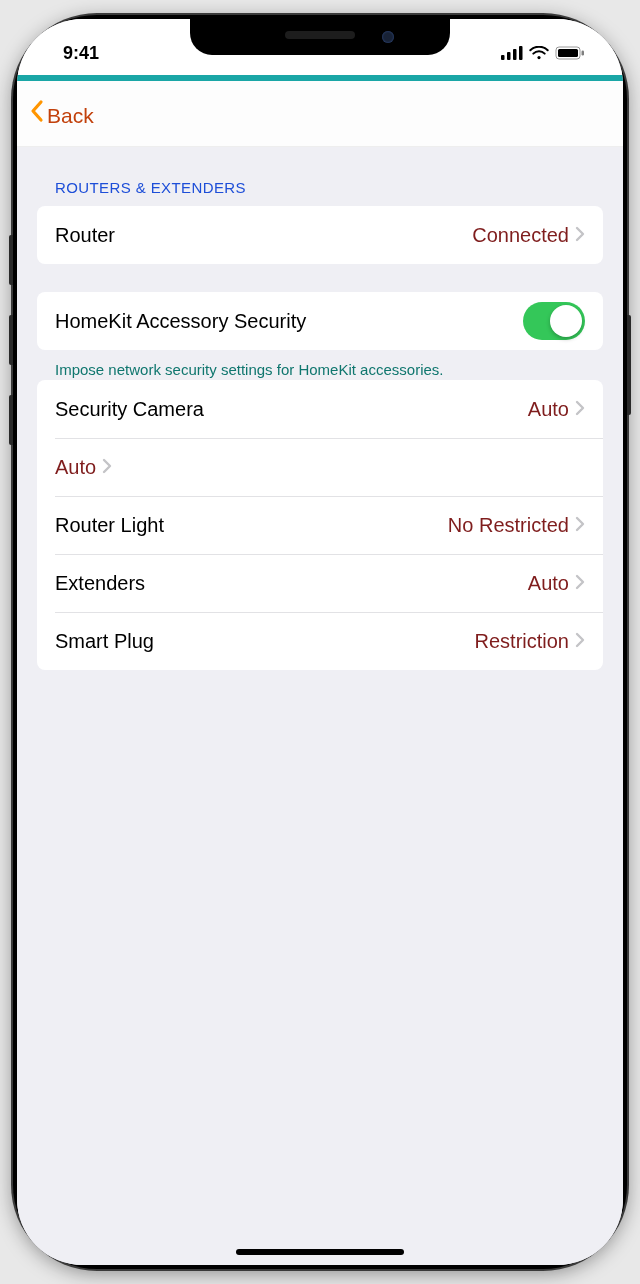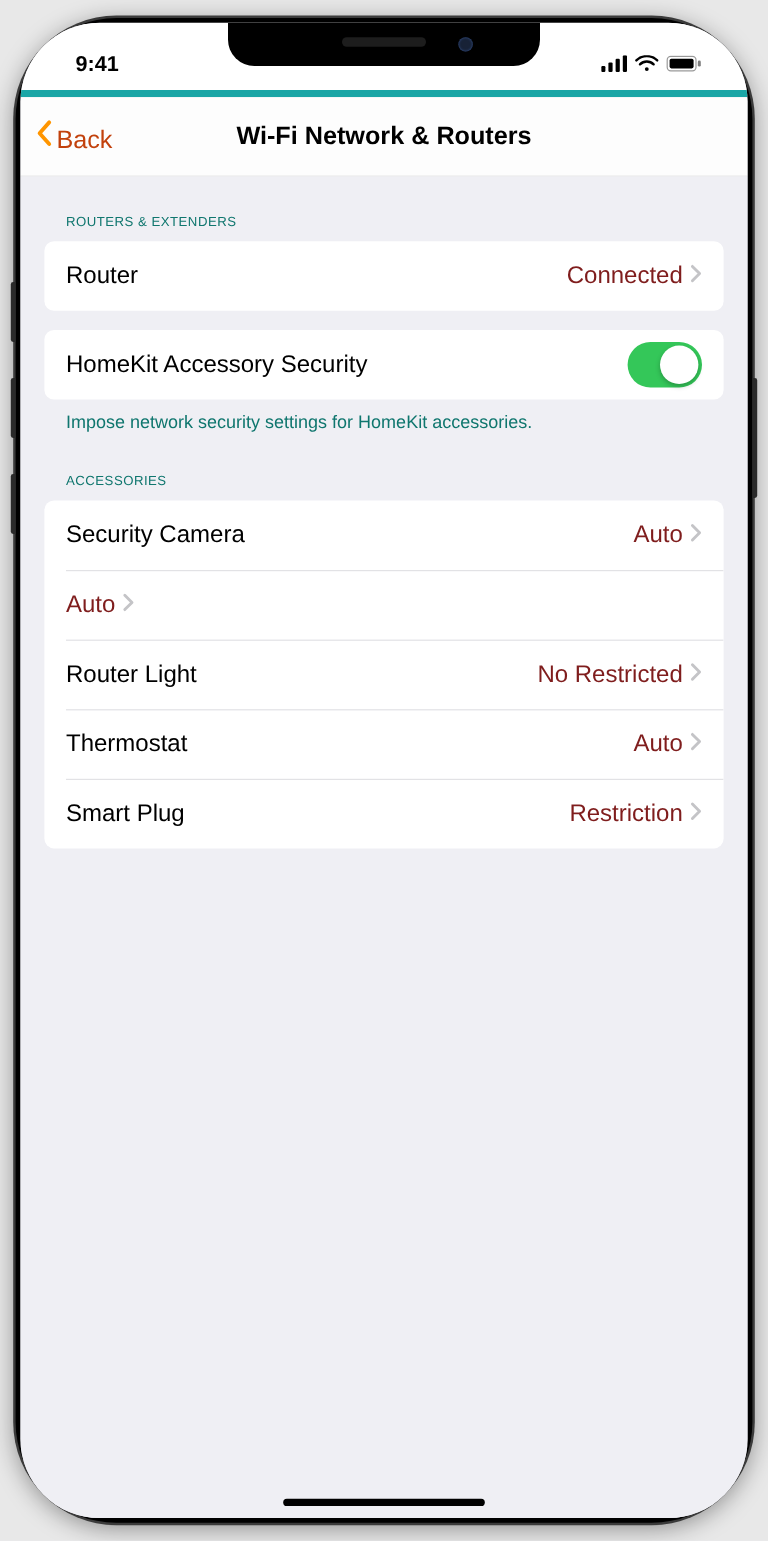--- a/index.html
+++ b/index.html
@@ -131,23 +131,23 @@
     color: #000;
   }
   
   .content {
     flex: 1;
     overflow-y: auto;
     padding: 0 20px;
     background: #efeff4;
   }
   .section-header {
-    font-size: 11px;
+    font-size: 15px;
     letter-spacing: .4px;
-    color: #0f766e;
+    color: #1d4ed8;
     text-transform: uppercase;
     padding: 32px 18px 10px 18px;
   }
   .section-footer {
     font-size: 15px;
     color: #0f766e;
     padding: 10px 18px 0 18px;
     line-height: 1.35;
   }
   .group {
@@ -192,21 +192,21 @@
   
   .home-indicator {
     position: absolute;
     bottom: 10px; left: 50%;
     transform: translateX(-50%);
     width: 168px; height: 6px;
     background: #000;
     border-radius: 3px;
     z-index: 60;
   }
-  .gap-top { margin-top: 16px; }
+  .gap-top { margin-top: 28px; }
 </style>
 </head>
 <body>
 
 <div class="device">
   <div class="screen">
     <div class="notch">
       <div class="speaker"></div>
       <div class="cam"></div>
     </div>
@@ -243,21 +243,20 @@
 
     <div class="navbar">
       <div class="back">
         <span>
           <svg width="16" height="24" viewBox="0 0 16 24" fill="none">
             <polyline points="12,3 4,12 12,21" stroke-width="3.2" stroke-linecap="round" stroke-linejoin="round"></polyline>
           </svg>
         </span>
         <span>Back</span>
       </div>
-      <div class="navtitle">Wi-Fi Network &amp; Routers</div>
     </div>
 
     <div class="content">
 
       <div class="section-header">Routers &amp; Extenders</div>
       <div class="group">
         <div class="row">
           <span class="label">Router</span>
           <span class="value">Connected</span>
           <span class="chev">
@@ -271,21 +270,20 @@
       <div class="group gap-top">
         <div class="row">
           <span class="label">HomeKit Accessory Security</span>
           <div class="toggle">
             <div class="knob"></div>
           </div>
         </div>
       </div>
       <div class="section-footer">Impose network security settings for HomeKit accessories.</div>
 
-      <div class="section-header">Accessories</div>
       <div class="group">
         <div class="row">
           <span class="label">Security Camera</span>
           <span class="value">Auto</span>
           <span class="chev"><svg width="10" height="16" viewBox="0 0 10 16" fill="none">
                 <polyline points="2,2 8,8 2,14" stroke-width="2.4" stroke-linecap="round" stroke-linejoin="round"></polyline>
               </svg></span>
         </div>
         <div class="row">
           <span class="value">Auto</span>
@@ -294,21 +292,21 @@
               </svg></span>
         </div>
         <div class="row">
           <span class="label">Router Light</span>
           <span class="value">No Restricted</span>
           <span class="chev"><svg width="10" height="16" viewBox="0 0 10 16" fill="none">
                 <polyline points="2,2 8,8 2,14" stroke-width="2.4" stroke-linecap="round" stroke-linejoin="round"></polyline>
               </svg></span>
         </div>
         <div class="row">
-          <span class="label">Thermostat</span>
+          <span class="label">Extenders</span>
           <span class="value">Auto</span>
           <span class="chev"><svg width="10" height="16" viewBox="0 0 10 16" fill="none">
                 <polyline points="2,2 8,8 2,14" stroke-width="2.4" stroke-linecap="round" stroke-linejoin="round"></polyline>
               </svg></span>
         </div>
         <div class="row">
           <span class="label">Smart Plug</span>
           <span class="value">Restriction</span>
           <span class="chev"><svg width="10" height="16" viewBox="0 0 10 16" fill="none">
                 <polyline points="2,2 8,8 2,14" stroke-width="2.4" stroke-linecap="round" stroke-linejoin="round"></polyline>

